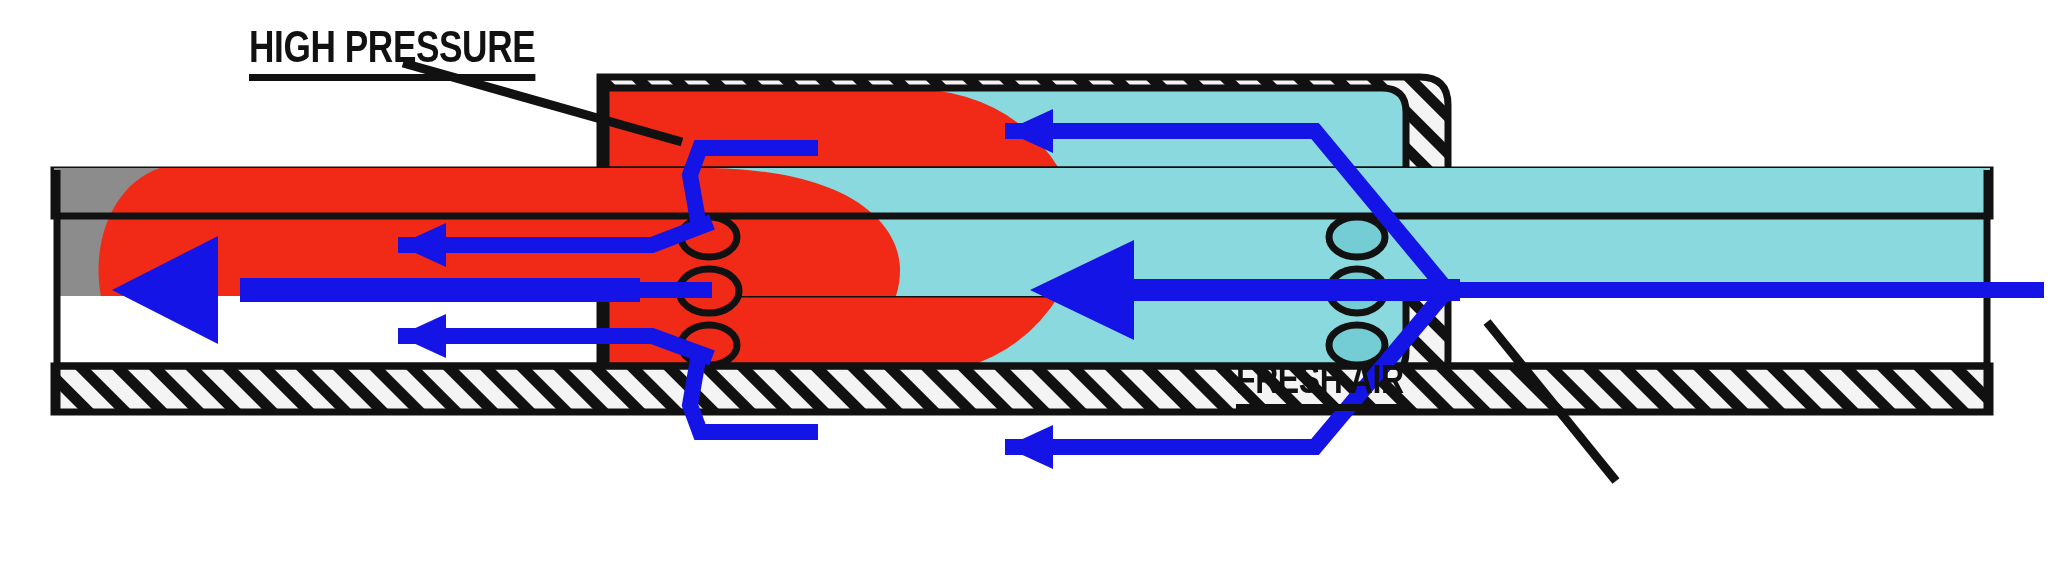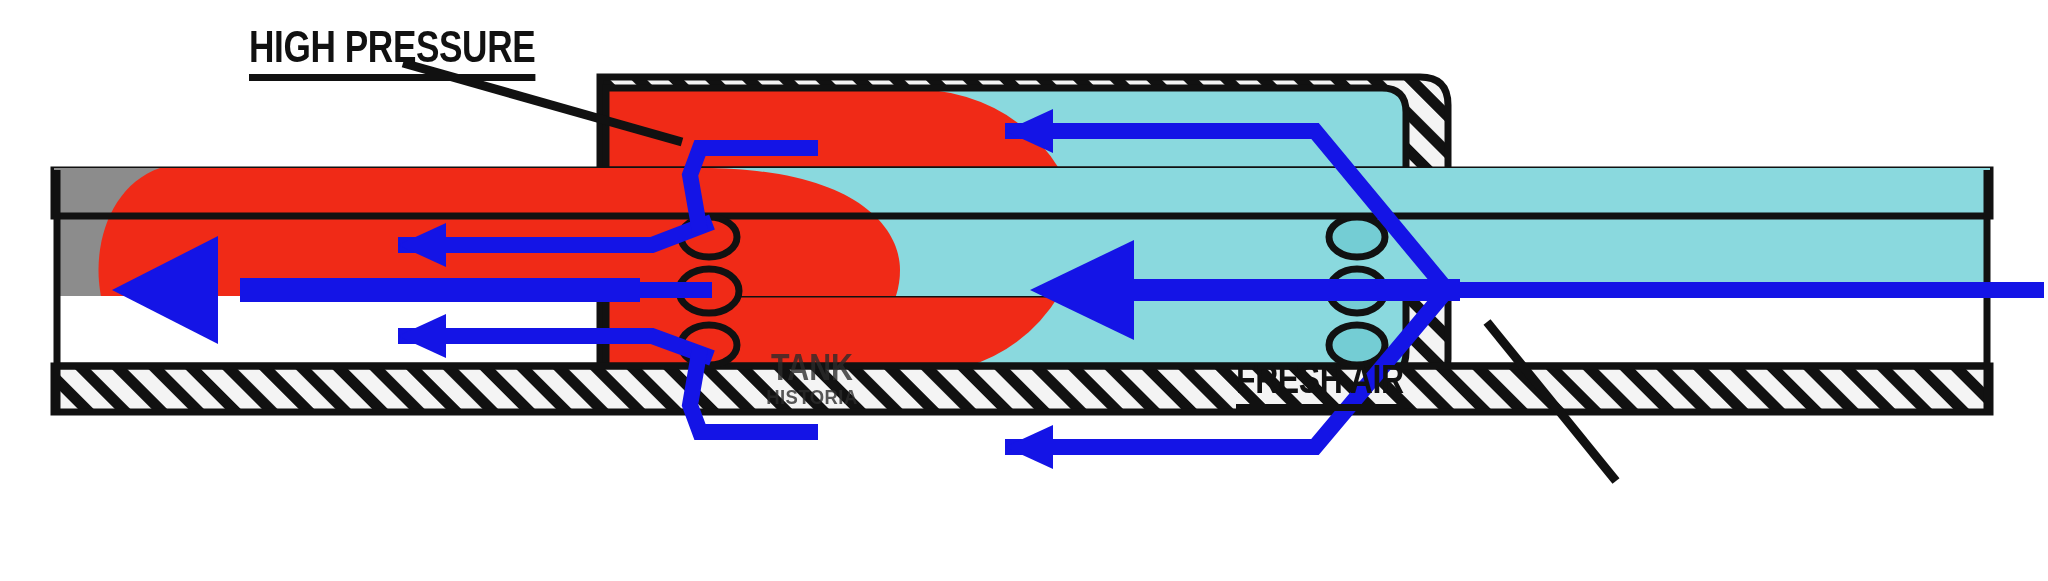--- a/index.html
+++ b/index.html
@@ -190,18 +190,14 @@
 
     <line x1="403" y1="63" x2="682" y2="142" stroke="#111111" stroke-width="9"></line>
     <line x1="1487" y1="322" x2="1616" y2="481" stroke="#111111" stroke-width="9"></line>
 
   </svg>
 
   <div class="lbl" id="label-high-pressure">HIGH PRESSURE</div>
 
   <div class="lbl" id="label-fresh-air">FRESH AIR</div>
 
-  <div id="watermark">
-    <span class="wm-main">TANK</span>
-    <span class="wm-sub">HISTORIA</span>
-  </div>
 
 </div>
 
 </body></html>

